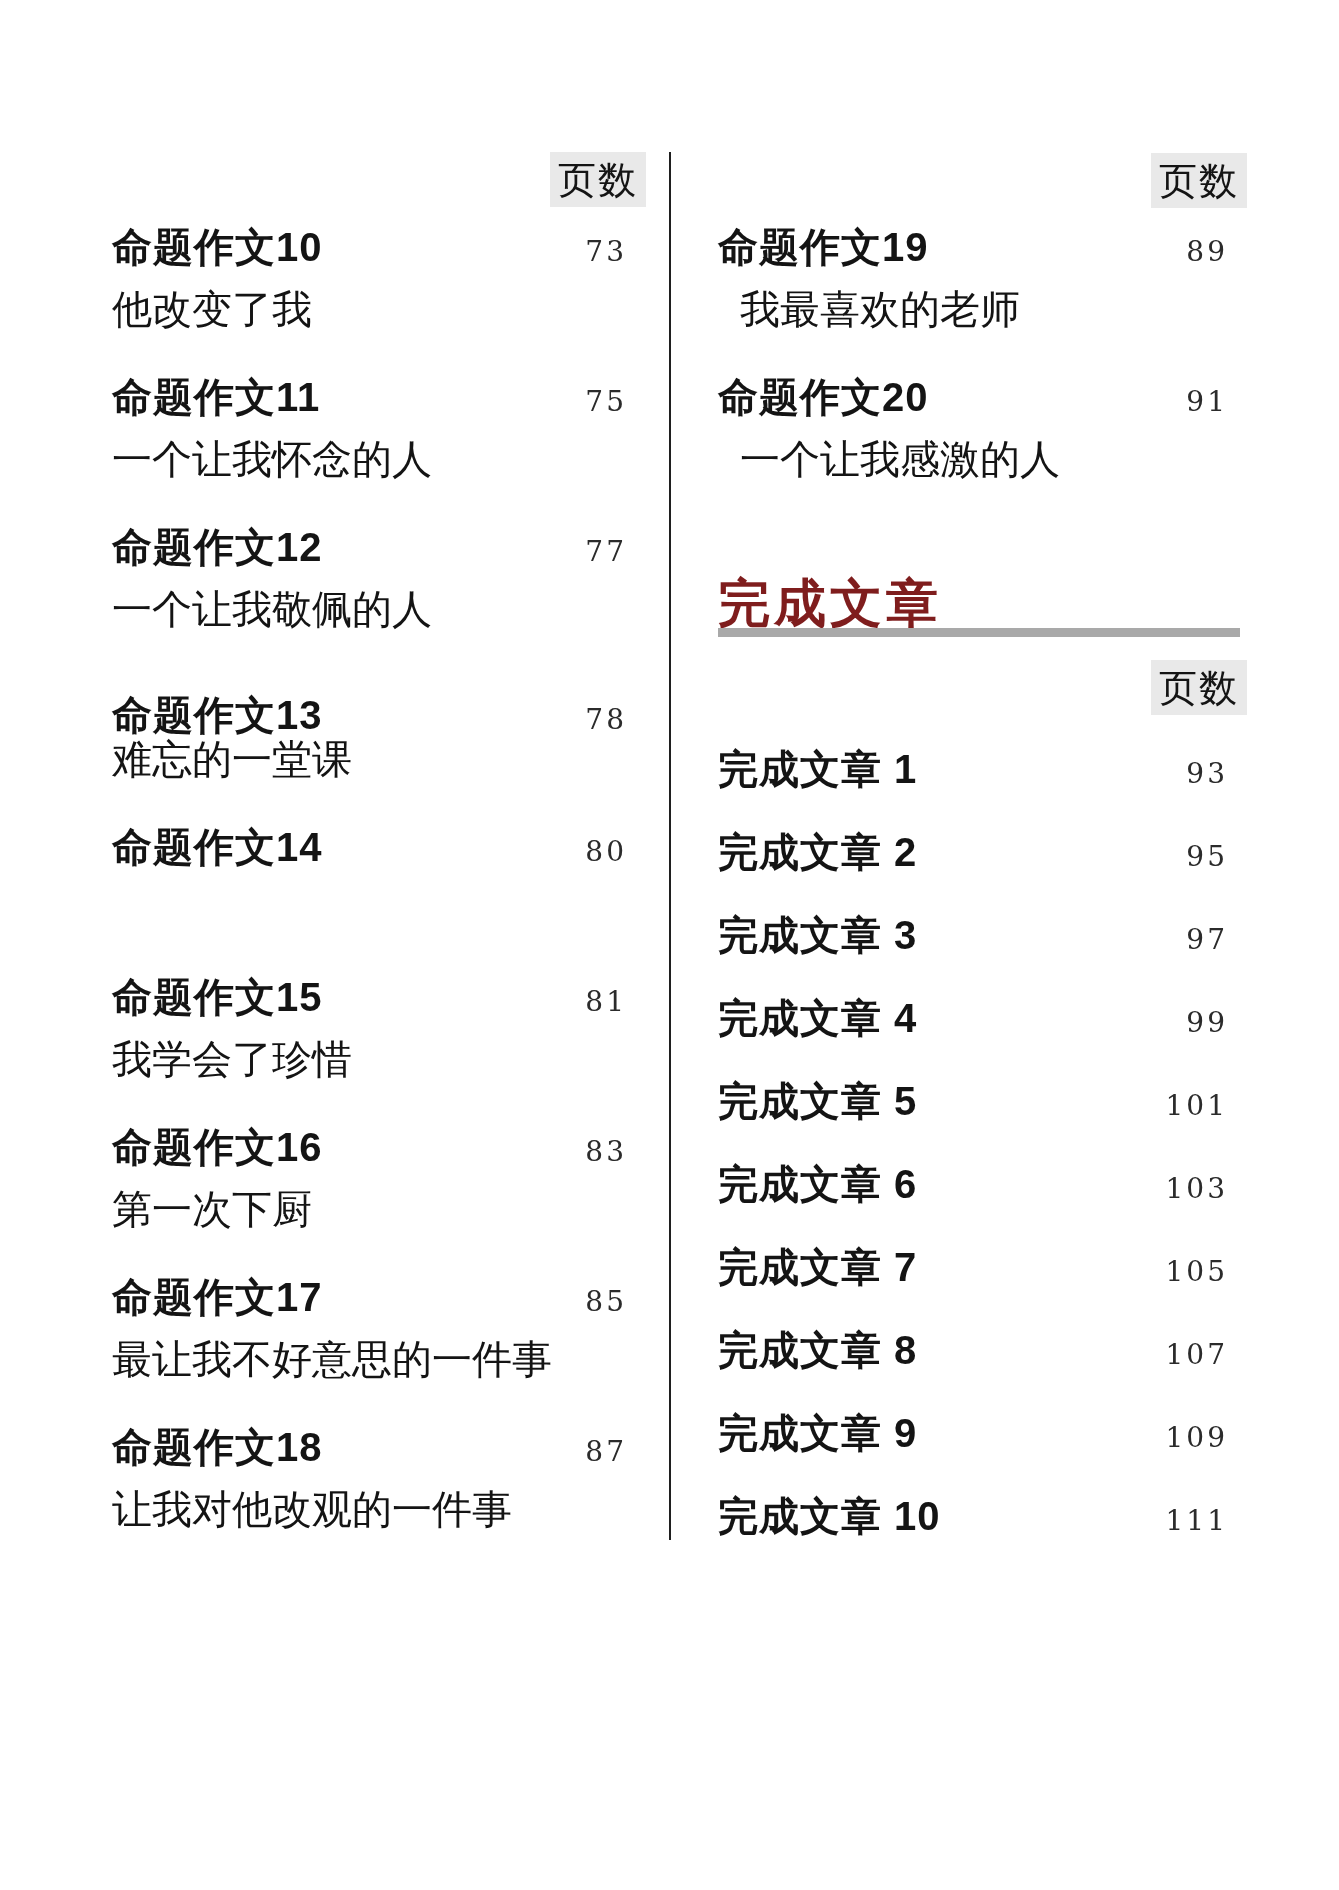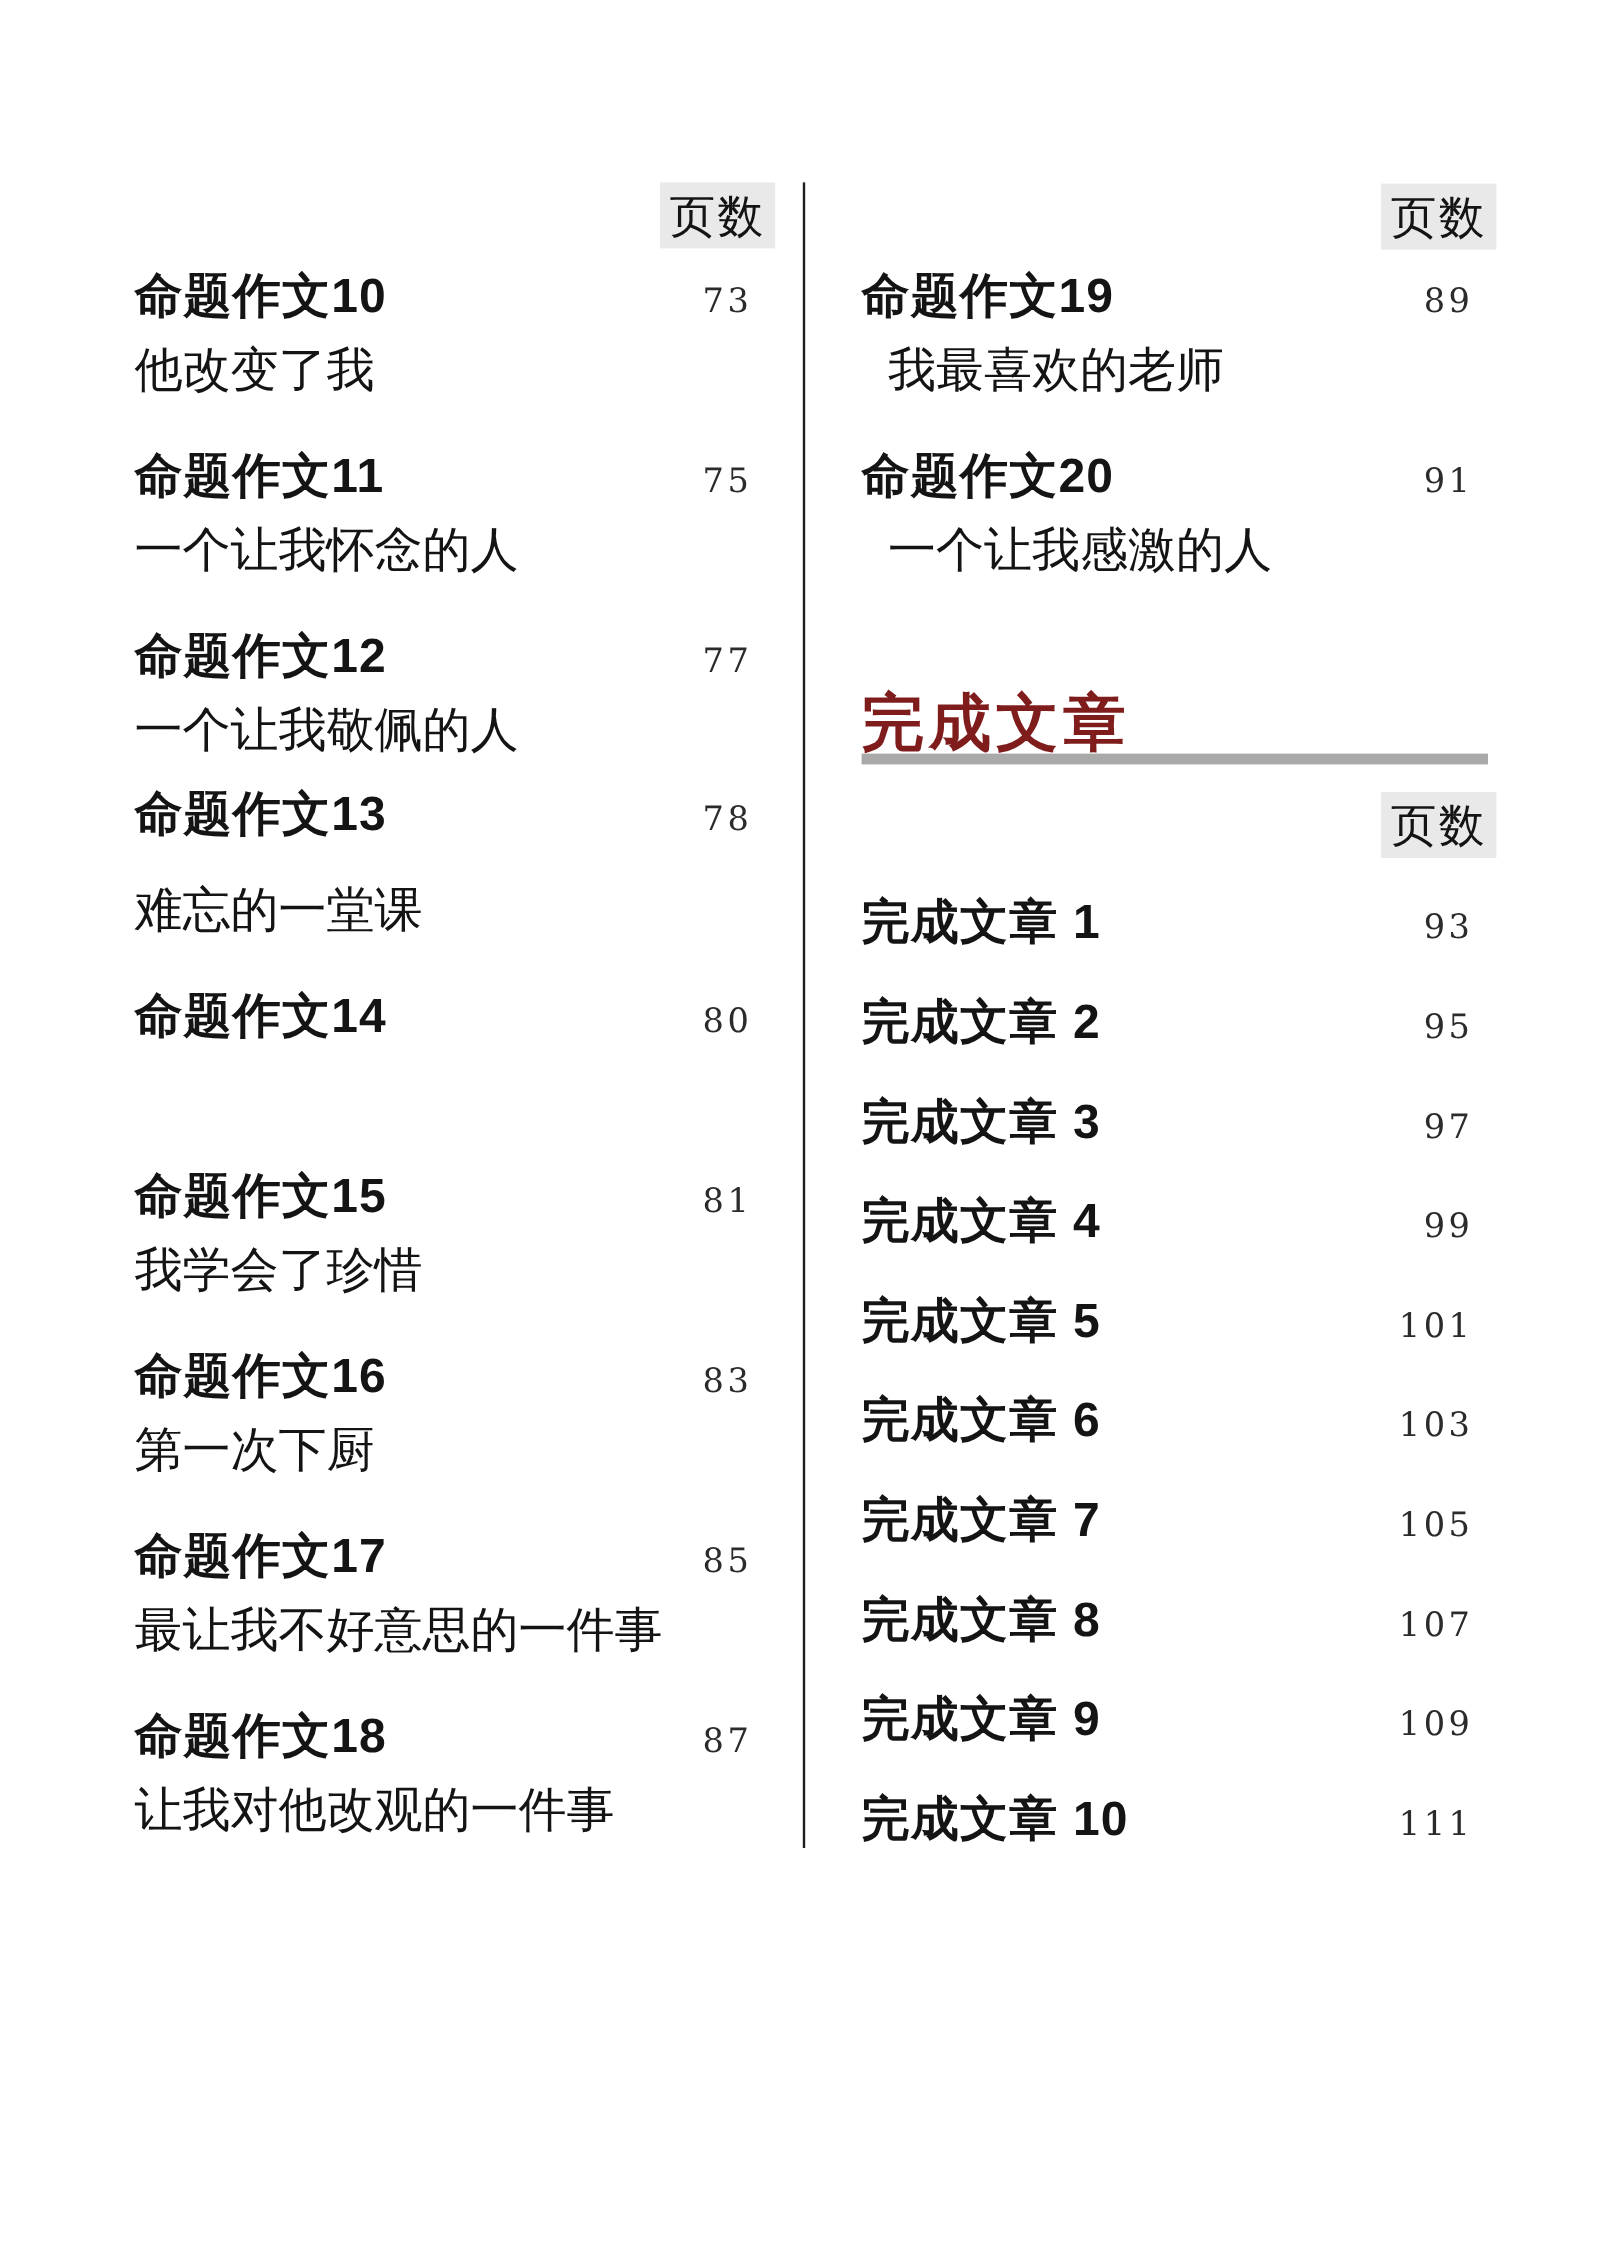--- a/index.html
+++ b/index.html
@@ -95,21 +95,21 @@
     <span class="n">75</span>
   </div>
   <div class="sub" style="top:436px">一个让我怀念的人</div>
 
   <div class="row rowL" style="top:524px">
     <span class="t">命题作文12</span>
     <span class="n">77</span>
   </div>
   <div class="sub" style="top:586px">一个让我敬佩的人</div>
 
-  <div class="row rowL" style="top:656px">
+  <div class="row rowL" style="top:692px">
     <span class="t">命题作文13</span>
     <span class="n">78</span>
   </div>
   <div class="sub" style="top:736px">难忘的一堂课</div>
 
   <div class="row rowL" style="top:824px">
     <span class="t">命题作文14</span>
     <span class="n">80</span>
   </div>
 

